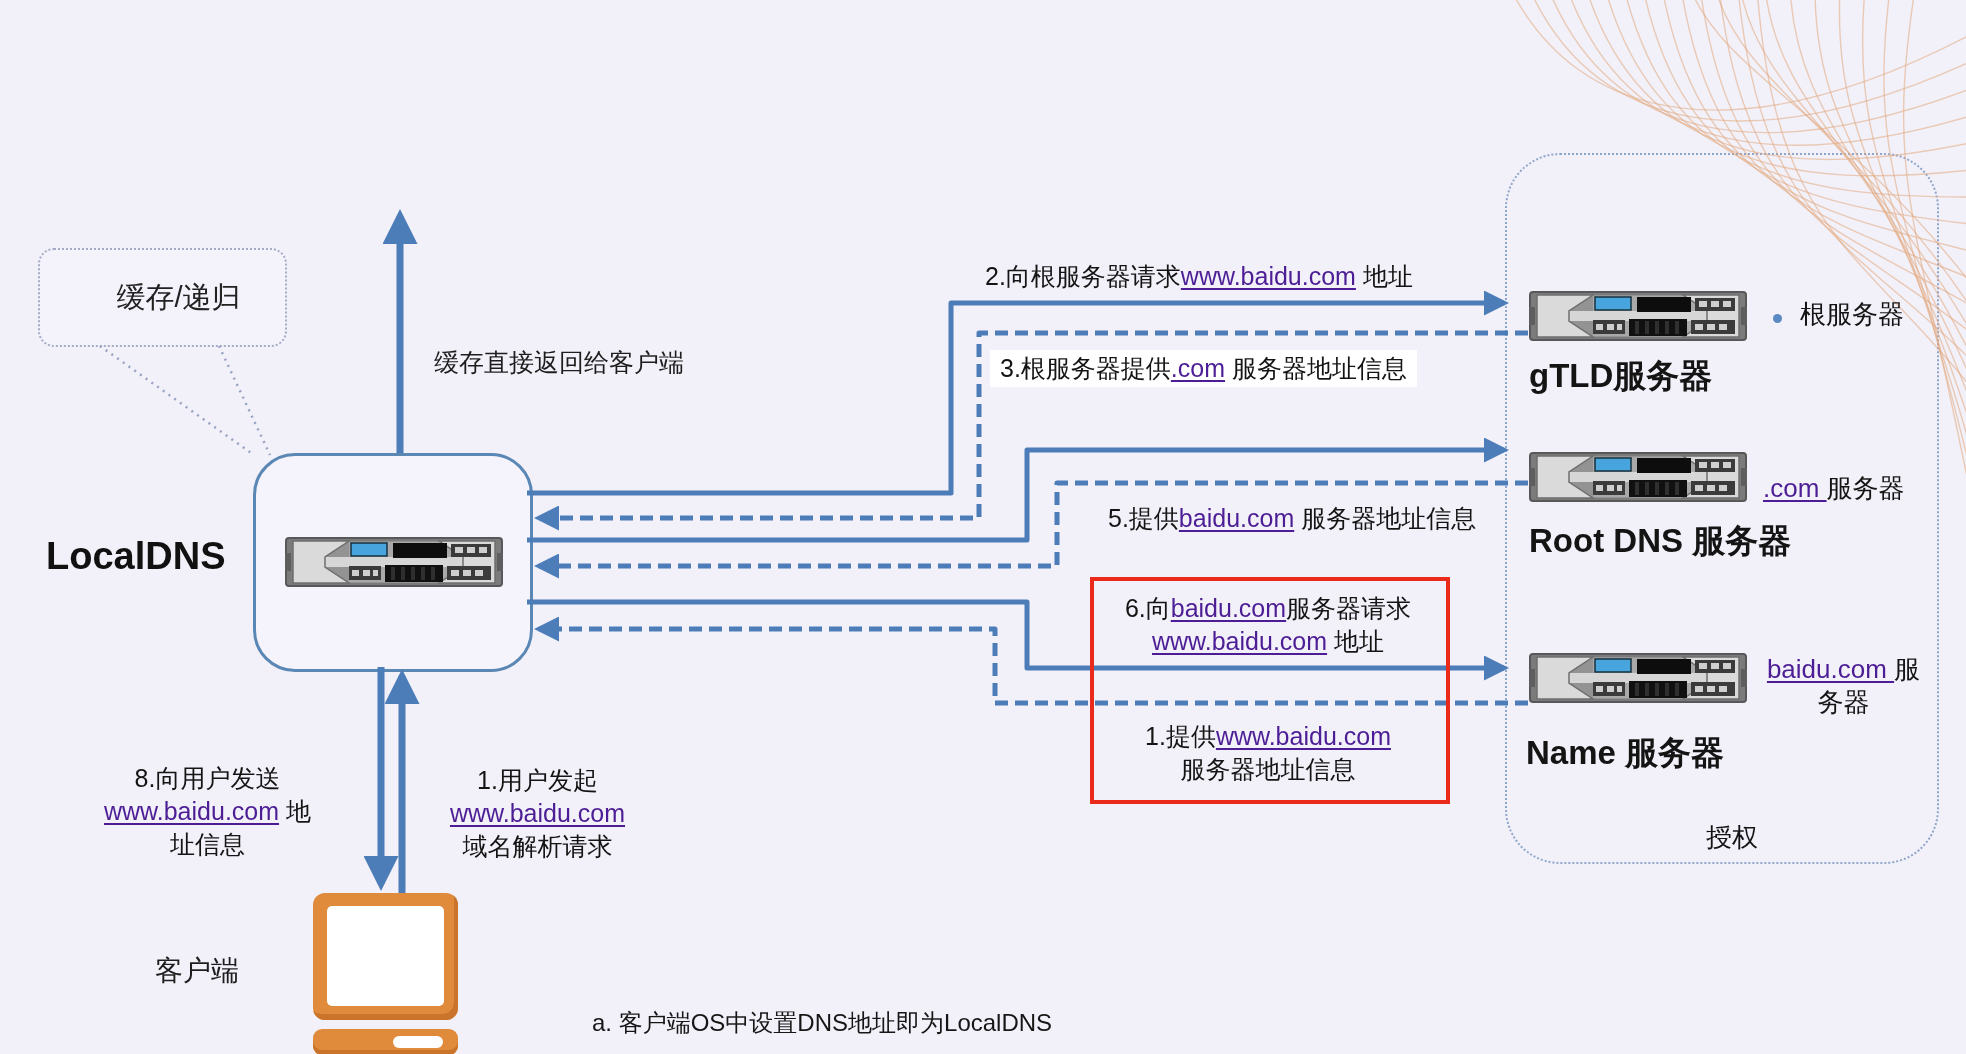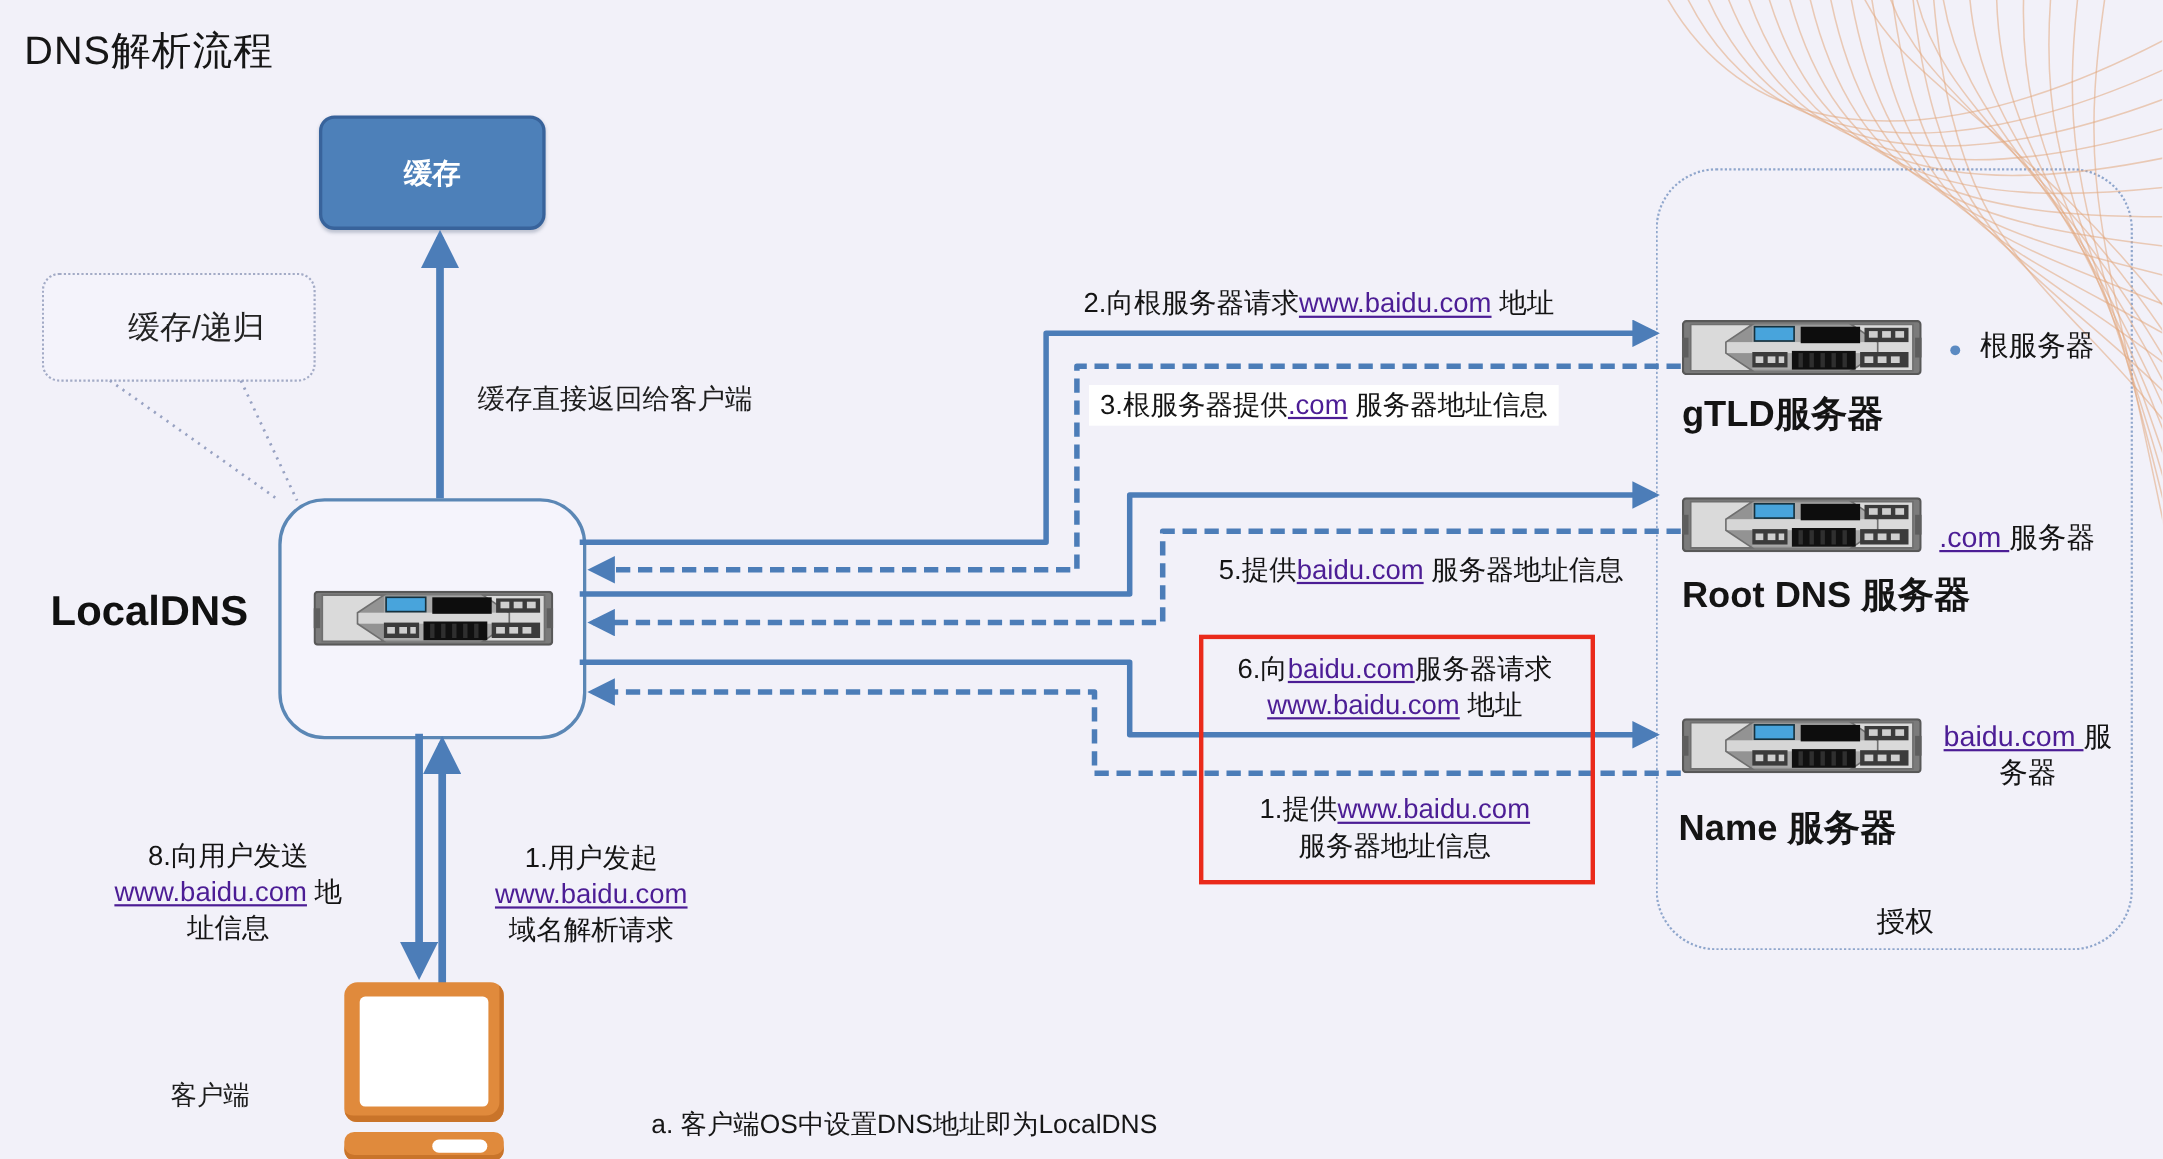--- a/index.html
+++ b/index.html
@@ -43,21 +43,21 @@
   #red-box{left:1090px;top:577px;width:352px;height:219px;border:4px solid #ea2a1b;}
 
   
   #monitor{left:313px;top:893px;width:145px;height:127px;background:#e08a3c;border-radius:12px;
            box-shadow:inset -4px -6px 0 #c9742a;}
   #screen{left:327px;top:906px;width:117px;height:100px;background:#fff;border-radius:5px;}
   #base{left:313px;top:1029px;width:145px;height:26px;background:#e08a3c;border-radius:9px;
         box-shadow:inset 0 -5px 0 #c9742a;}
   #slot{left:393px;top:1036px;width:50px;height:12px;background:#fff;border-radius:7px;}
 
-  #client-label{left:155px;top:980px;font-size:24px;text-align:center;}
+  #client-label{left:155px;top:952px;font-size:28px;text-align:center;}
   .note{left:592px;font-size:24px;line-height:32px;color:#161616;white-space:nowrap;margin-top:44px;}
 
   svg.overlay{left:0;top:0;pointer-events:none;}
   .flow-solid{stroke:#4c7db8;stroke-width:5;fill:none;stroke-linejoin:round;}
   .flow-dashed{stroke:#4c7db8;stroke-width:5;fill:none;stroke-dasharray:13 7;stroke-linejoin:round;}
   .flow-big{stroke:#4c7db8;stroke-width:7;fill:none;}
   .tail{stroke:#98a2c2;stroke-width:2.5;fill:none;stroke-dasharray:2 5;}
   .mesh{stroke:#e2a87d;stroke-width:1.4;fill:none;opacity:.55;}
 </style>
 </head>
@@ -95,23 +95,20 @@
           <rect x="88" y="33" width="5" height="6" fill="#cfcfcf"></rect>
         <rect x="162" y="29" width="44" height="14" fill="#3b3b3b"></rect>
         <rect x="166" y="33" width="8" height="6" fill="#cfcfcf"></rect>
           <rect x="178" y="33" width="8" height="6" fill="#cfcfcf"></rect>
           <rect x="190" y="33" width="8" height="6" fill="#cfcfcf"></rect>
       </symbol>
     </defs>
   </svg>
 
   <div class="abs" id="auth-container"></div>
-  <div class="abs" id="cache-box">
-    <span>缓存</span>
-  </div>
   <div class="abs" id="bubble">
     <span>缓存/递归</span>
   </div>
   <div class="abs" id="localdns-box"></div>
 
   <svg class="abs overlay" width="1966" height="1054" viewBox="0 0 1966 1054">
     <defs>
       <marker id="ah" viewBox="0 0 10 10" refX="8" refY="5" markerWidth="5" markerHeight="5" orient="auto-start-reverse">
         <path d="M0 0 L10 5 L0 10 z" fill="#4c7db8"></path>
       </marker>
@@ -161,21 +158,20 @@
   <svg class="abs" style="left:1529px;top:291px" width="218" height="50">
       <use href="#server-sym"></use>
     </svg>
   <svg class="abs" style="left:1529px;top:452px" width="218" height="50">
       <use href="#server-sym"></use>
     </svg>
   <svg class="abs" style="left:1529px;top:653px" width="218" height="50">
       <use href="#server-sym"></use>
     </svg>
 
-  <div class="abs" id="title">DNS解析流程</div>
   <div class="abs" id="cache-note">缓存直接返回给客户端</div>
   <div class="abs" id="localdns-label">LocalDNS</div>
 
   <div class="abs" id="bullet-dot"></div>
   <div class="abs side-label" style="left:1800px;top:297px">根服务器</div>
   <div class="abs big-label" style="left:1529px;top:354px">gTLD服务器</div>
   <div class="abs side-label" style="left:1763px;top:471px"><span class="lnk">.com </span><span>服务器</span></div>
   <div class="abs big-label" style="left:1529px;top:519px">Root DNS 服务器</div>
   <div class="abs side-label center" style="left:1756px;top:653px;width:175px;line-height:33px">
       <div><span class="lnk">baidu.com </span><span>服</span></div>

